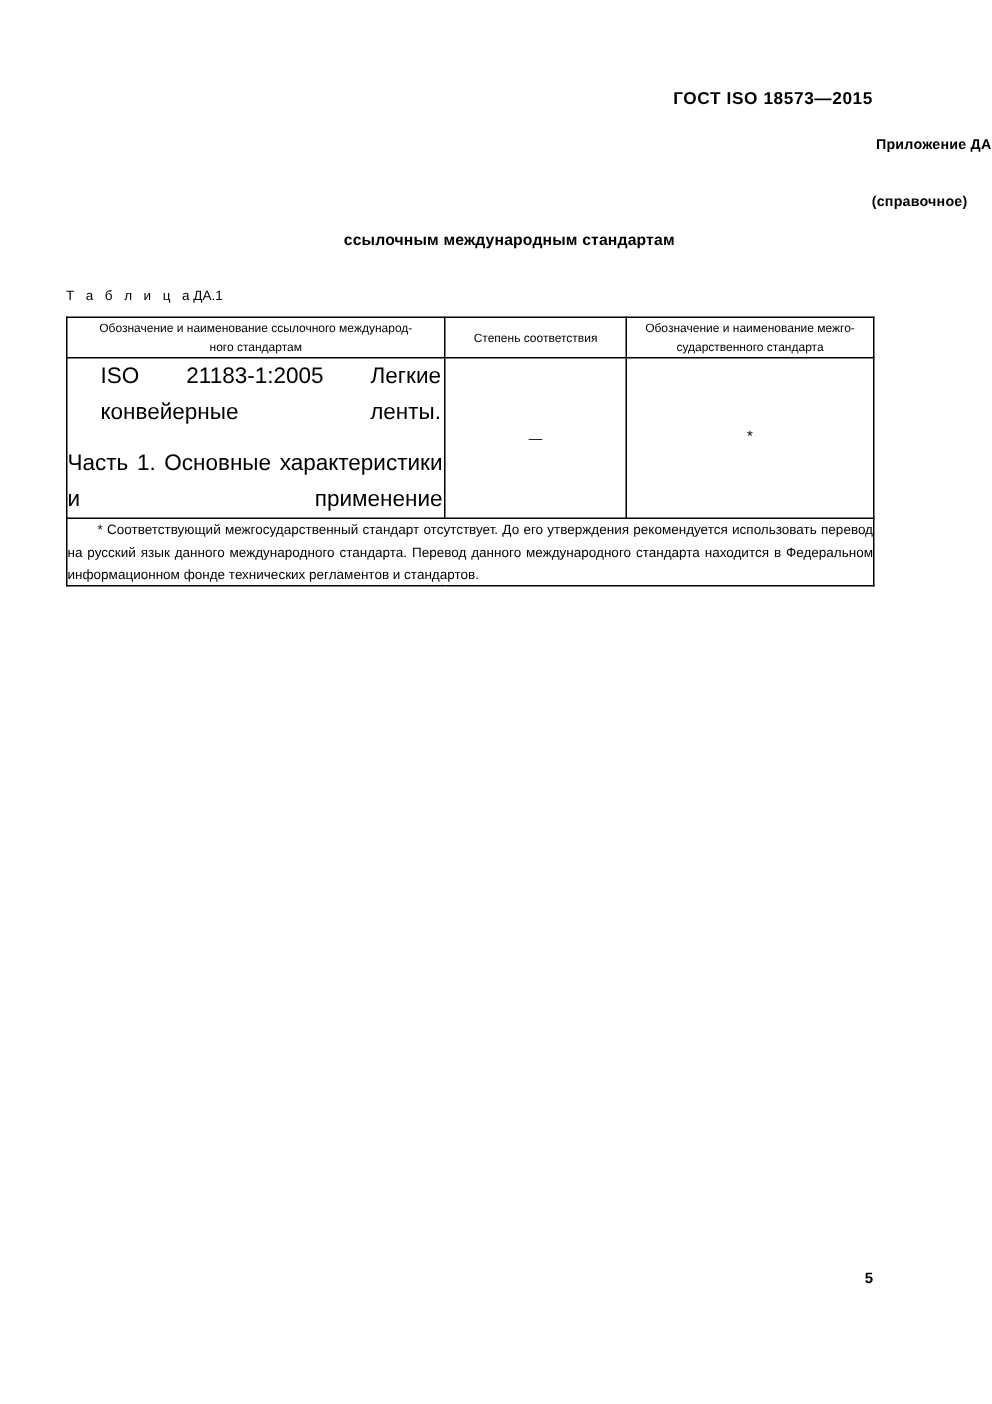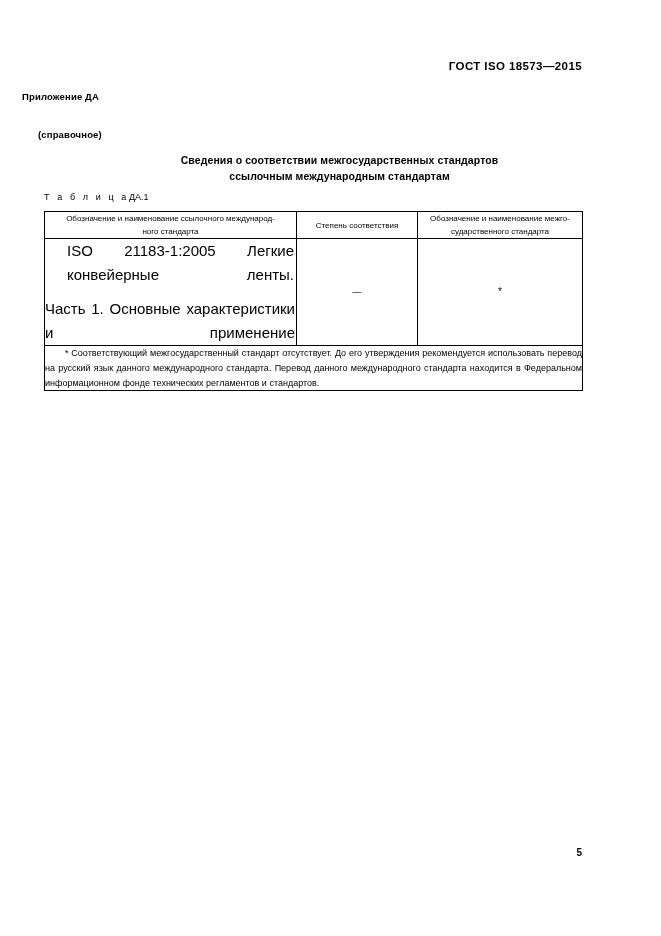--- a/index.html
+++ b/index.html
@@ -29,21 +29,21 @@
     letter-spacing: 0.4px;
     white-space: nowrap;
   }
 
   
   .appendix-block {
     position: absolute;
     top: 91px;
     left: 0;
     width: 661px;
-    text-align: left;
+    text-align: right;
   }
   .appendix-title {
     font-size: 9.5px;
     font-weight: bold;
     letter-spacing: 0.15px;
     margin: 0;
     padding-left: 22px;
   }
   .appendix-sub {
     font-size: 9.5px;
@@ -173,39 +173,38 @@
 <div class="page">
 
   <div class="doc-header">ГОСТ  ISO 18573—2015</div>
 
   <div class="appendix-block">
     <div class="appendix-title">Приложение ДА</div>
     <div class="appendix-sub">(справочное)</div>
   </div>
 
   <div class="main-heading">
-    <div>Сведения о соответствии межгосударственных стандартов</div>
     <div>ссылочным международным стандартам</div>
   </div>
 
   <div class="table-caption">
     <span class="spaced">Т а б л и ц а</span><span>ДА.1</span>
   </div>
 
   <table class="std-table">
     <colgroup>
       <col class="col-1">
       <col class="col-2">
       <col class="col-3">
     </colgroup>
     <tbody>
       <tr>
         <td class="th-cell">
           <span>Обозначение и наименование ссылочного международ-</span><br>
-          <span>ного стандарта</span>
+          <span>ного стандартам</span>
         </td>
         <td class="th-cell mid">
           <span>Степень соответствия</span>
         </td>
         <td class="th-cell">
           <span>Обозначение и наименование межго-</span><br>
           <span>сударственного стандарта</span>
         </td>
       </tr>
       <tr>

